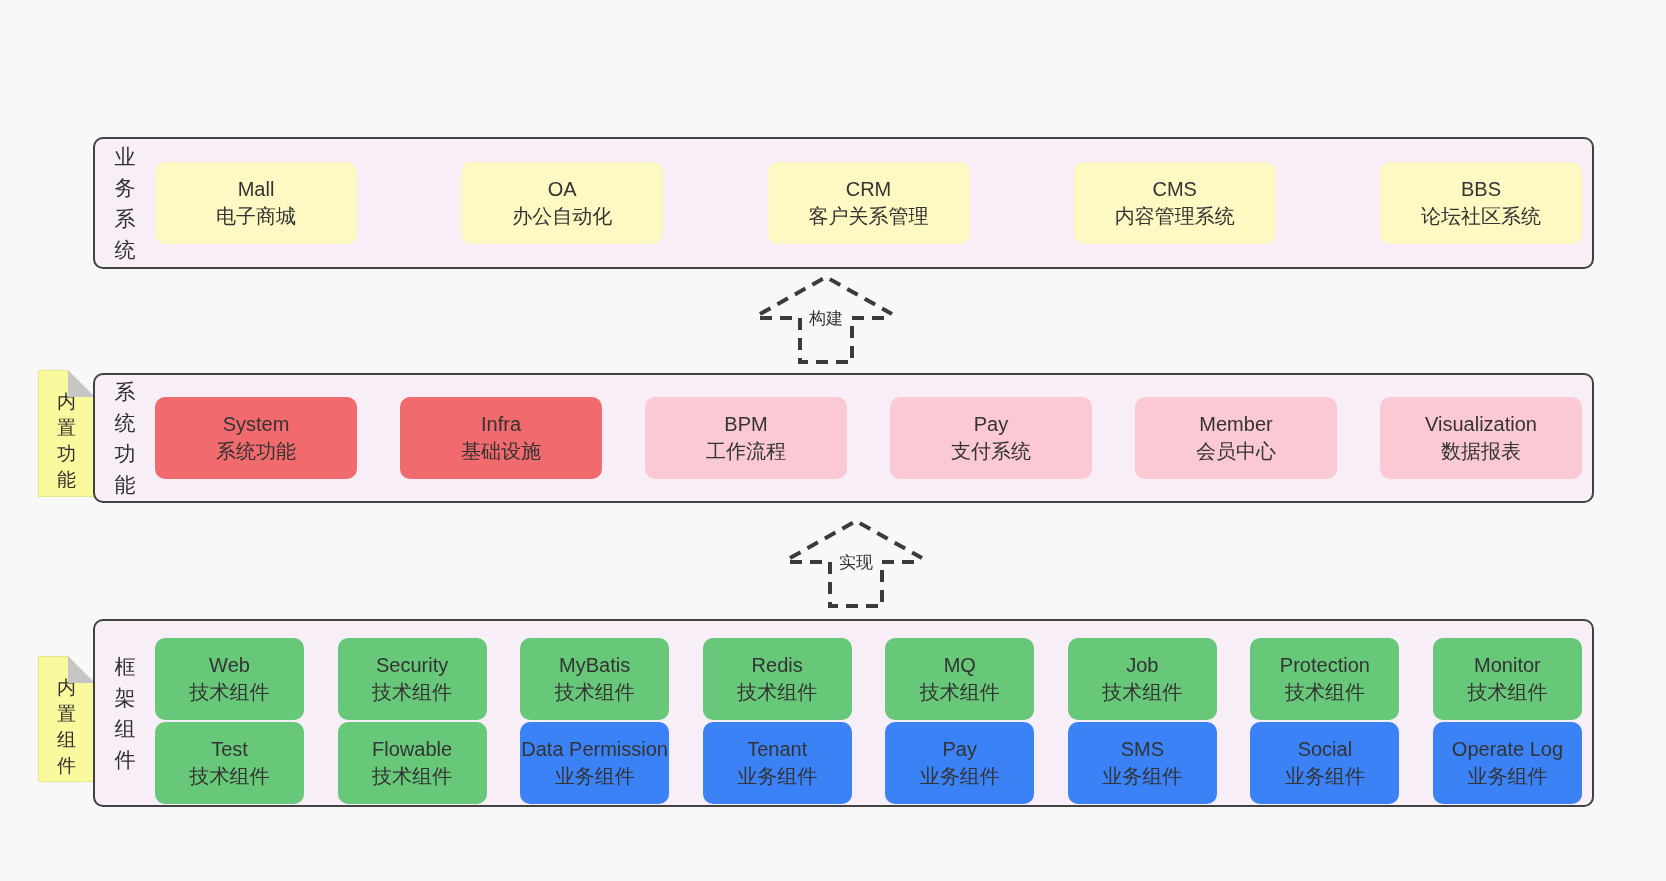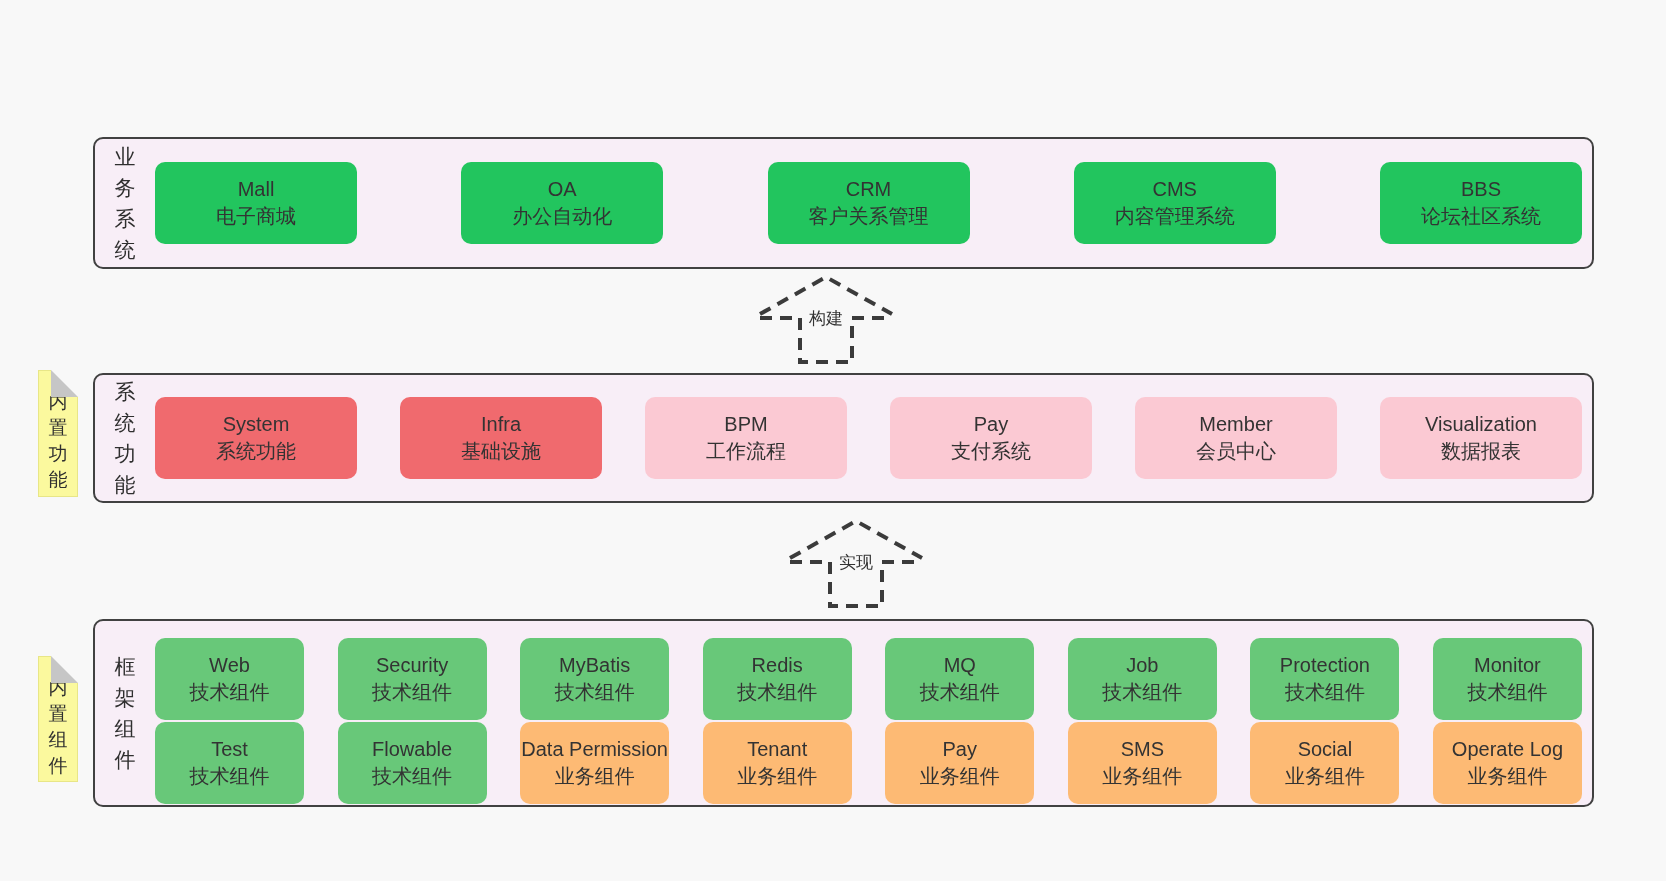--- a/index.html
+++ b/index.html
@@ -35,29 +35,29 @@
   .row8 { display: flex; justify-content: space-between; }
 
   
   .box {
     height: 82px; border-radius: 10px;
     display: flex; flex-direction: column; align-items: center; justify-content: center;
     text-align: center; font-size: 20px; line-height: 27px; color: #333;
   }
   .w6 { width: 202px; }
   .w8 { width: 149px; }
-  .blue  { background: #22c55e; }
+  .blue  { background: #fef9c3; }
   .red   { background: #f06a6e; }
   .pink  { background: #fbc9d3; }
   .green { background: #68c879; }
-  .green-light { background: #fdba74; }
+  .green-light { background: #3b82f6; }
 
   
   .note {
-    position: absolute; left: 38px; width: 40px; background: #fbf99e;
+    position: absolute; left: 38px; width: 57px; background: #fbf99e;
     border: 1px solid #e8e687; z-index: 1;
     display: flex; justify-content: center; padding-top: 18px;
   }
   .note-1 { top: 370px; height: 127px; }
   .note-2 { top: 656px; height: 126px; }
   .note span {
     display: block; width: 1.1em; font-size: 19px; line-height: 26px;
     text-align: center; word-break: break-all; color: #2f2f2f;
   }
   .fold {

